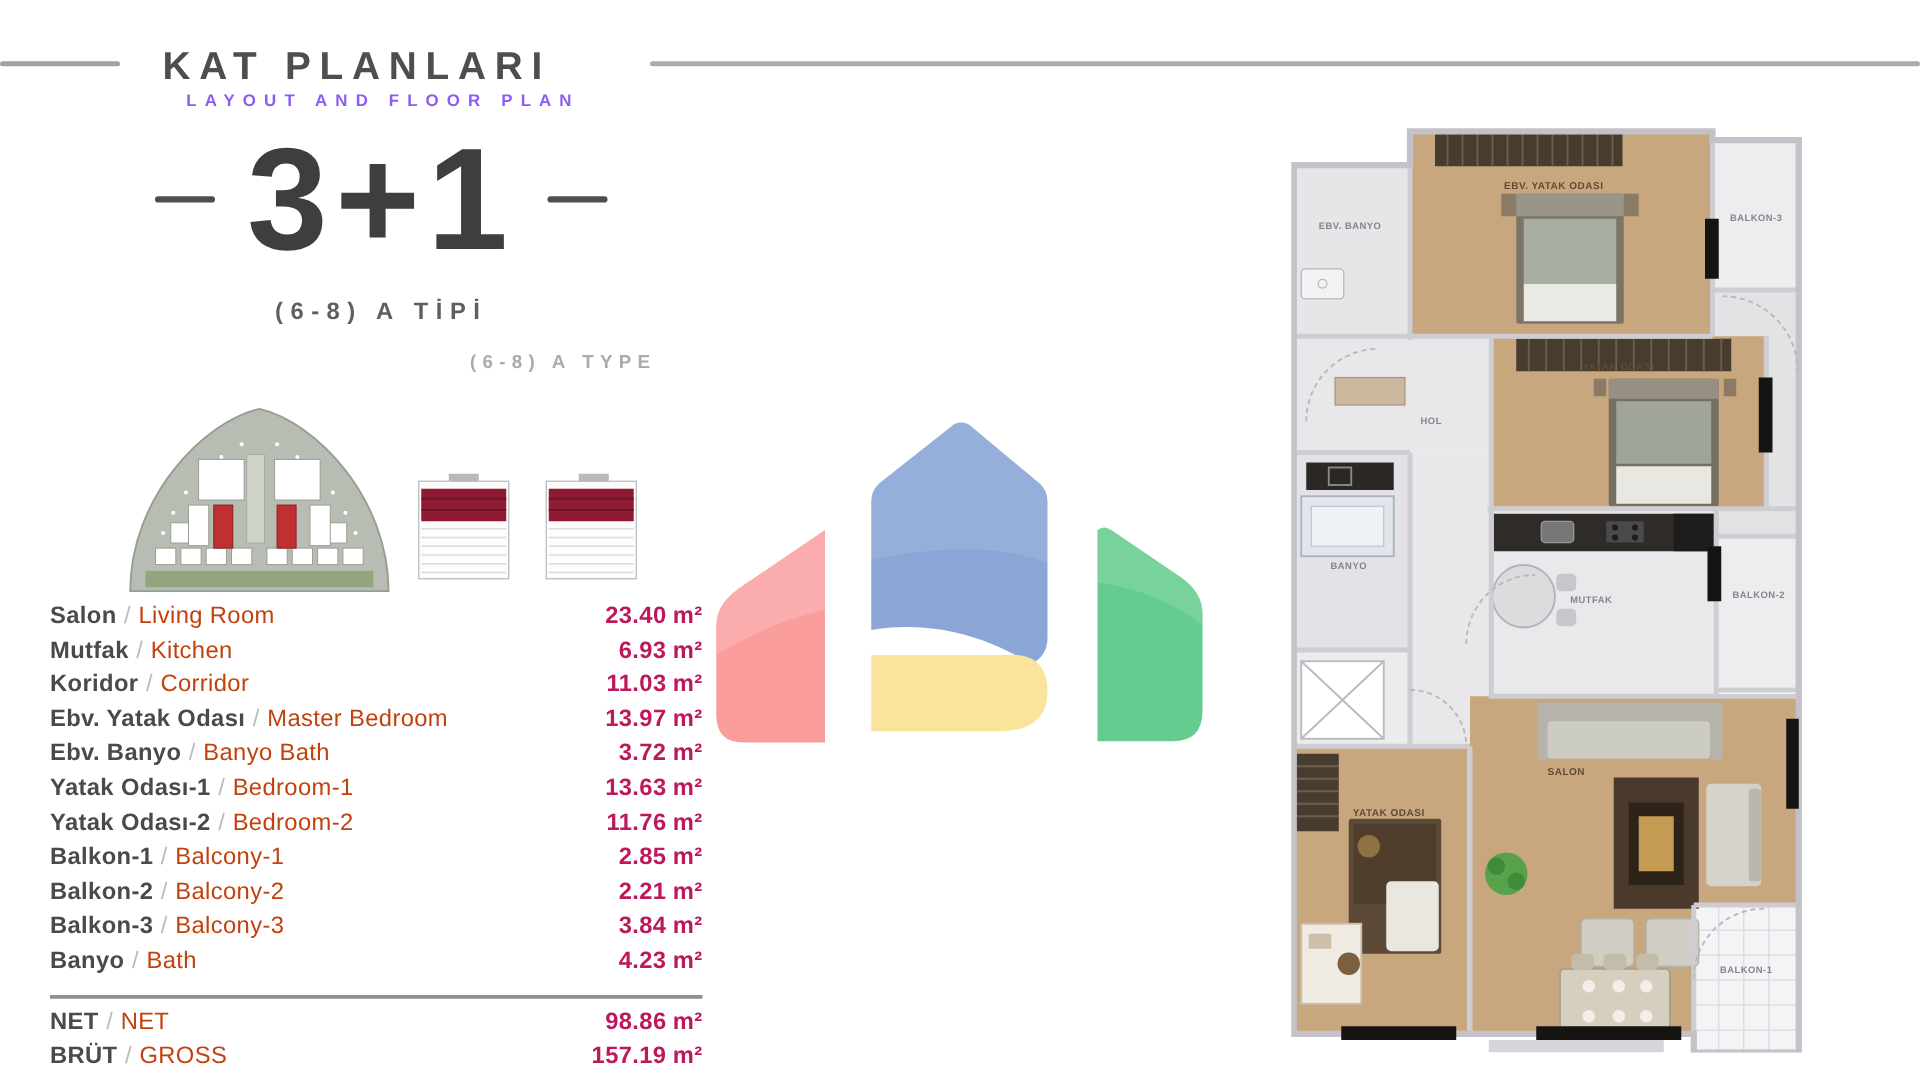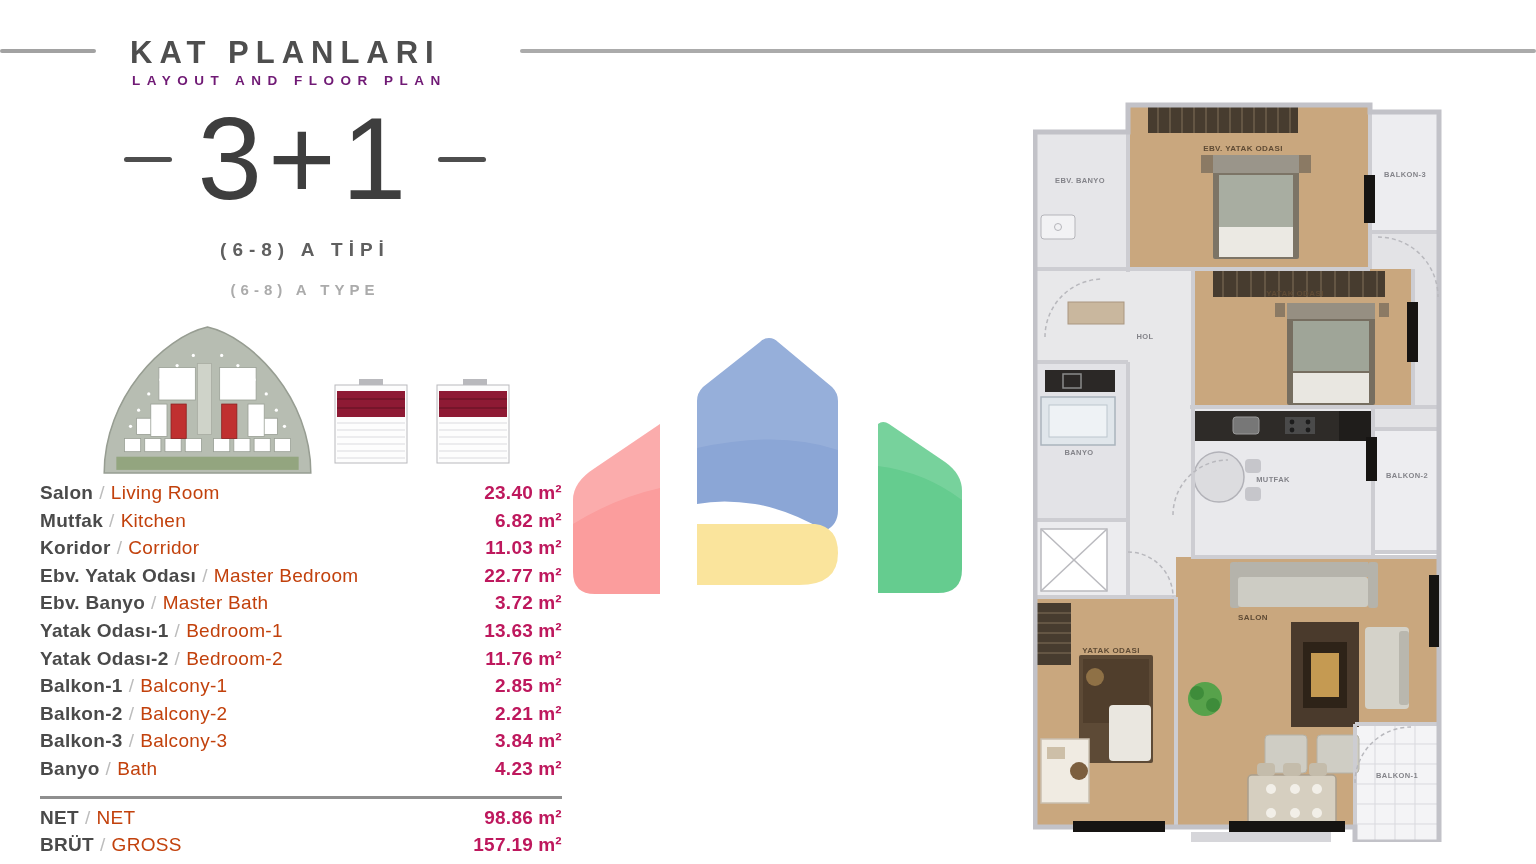--- a/index.html
+++ b/index.html
@@ -3,29 +3,29 @@
 <meta charset="utf-8">
 <style>
   html,body{margin:0;padding:0;background:#fff;}
   .page{position:relative;width:1536px;height:844px;background:#ffffff;overflow:hidden;
         font-family:"Liberation Sans",sans-serif;color:#444;margin-top:39px;}
   .hline{position:absolute;background:#a2a2a2;border-radius:2px;}
   .hline.left{left:0;top:10px;width:96px;height:4px;}
   .hline.right{left:520px;top:10px;width:1016px;height:4px;background:#ababab;}
   .title{position:absolute;left:130px;top:-4px;font-size:31px;font-weight:700;
          letter-spacing:7px;color:#4e4e4e;}
-  .subtitle{position:absolute;left:132px;top:34px;font-size:13.5px;font-weight:600;
-            letter-spacing:6.5px;color:#701a75;}
+  .subtitle{position:absolute;left:149px;top:34px;font-size:13.5px;font-weight:600;
+            letter-spacing:6.5px;color:#8b5cf6;}
   .unit-row{position:absolute;left:85px;top:62px;width:440px;display:flex;
             align-items:center;justify-content:center;gap:26px;}
   .dash{width:48px;height:5px;background:#4e4e4e;border-radius:3px;}
-  .unit-type{font-size:116px;font-weight:400;color:#3e3e3e;letter-spacing:6px;line-height:1;}
+  .unit-type{font-size:116px;font-weight:700;color:#3e3e3e;letter-spacing:6px;line-height:1;}
   .variant-tr{position:absolute;left:85px;top:200px;width:440px;text-align:center;
               font-size:19px;font-weight:700;letter-spacing:6px;color:#5f5f5f;}
-  .variant-en{position:absolute;left:85px;top:242px;width:440px;text-align:center;
+  .variant-en{position:absolute;left:85px;top:242px;width:440px;text-align:right;
               font-size:15px;font-weight:600;letter-spacing:5px;color:#ababab;}
   .siteplans{position:absolute;left:100px;top:280px;width:430px;height:160px;
              display:flex;align-items:flex-end;gap:18px;}
   .areas{position:absolute;left:40px;top:443px;width:522px;}
   .arow{display:flex;align-items:baseline;height:27.6px;font-size:19px;letter-spacing:.3px;}
   .atr{font-weight:700;color:#4a4a4a;white-space:pre;}
   .asep{color:#bcbcbc;margin:0 6px;}
   .aen{color:#c2410c;}
   .aval{margin-left:auto;font-weight:700;color:#be185d;white-space:nowrap;}
   .aval .aunit{margin-left:5px;}
@@ -134,38 +134,38 @@
     <div class="arow">
       <span class="atr">Salon</span>
       <span class="asep">/</span>
       <span class="aen">Living Room</span>
       <span class="aval"><span>23.40</span><span class="aunit">m²</span></span>
     </div>
     <div class="arow">
       <span class="atr">Mutfak</span>
       <span class="asep">/</span>
       <span class="aen">Kitchen</span>
-      <span class="aval"><span>6.82</span><span class="aunit">m²</span></span>
+      <span class="aval"><span>6.93</span><span class="aunit">m²</span></span>
     </div>
     <div class="arow">
       <span class="atr">Koridor</span>
       <span class="asep">/</span>
       <span class="aen">Corridor</span>
       <span class="aval"><span>11.03</span><span class="aunit">m²</span></span>
     </div>
     <div class="arow">
       <span class="atr">Ebv. Yatak Odası</span>
       <span class="asep">/</span>
       <span class="aen">Master Bedroom</span>
-      <span class="aval"><span>22.77</span><span class="aunit">m²</span></span>
+      <span class="aval"><span>13.97</span><span class="aunit">m²</span></span>
     </div>
     <div class="arow">
       <span class="atr">Ebv. Banyo</span>
       <span class="asep">/</span>
-      <span class="aen">Master Bath</span>
+      <span class="aen">Banyo Bath</span>
       <span class="aval"><span>3.72</span><span class="aunit">m²</span></span>
     </div>
     <div class="arow">
       <span class="atr">Yatak Odası-1</span>
       <span class="asep">/</span>
       <span class="aen">Bedroom-1</span>
       <span class="aval"><span>13.63</span><span class="aunit">m²</span></span>
     </div>
     <div class="arow">
       <span class="atr">Yatak Odası-2</span>

